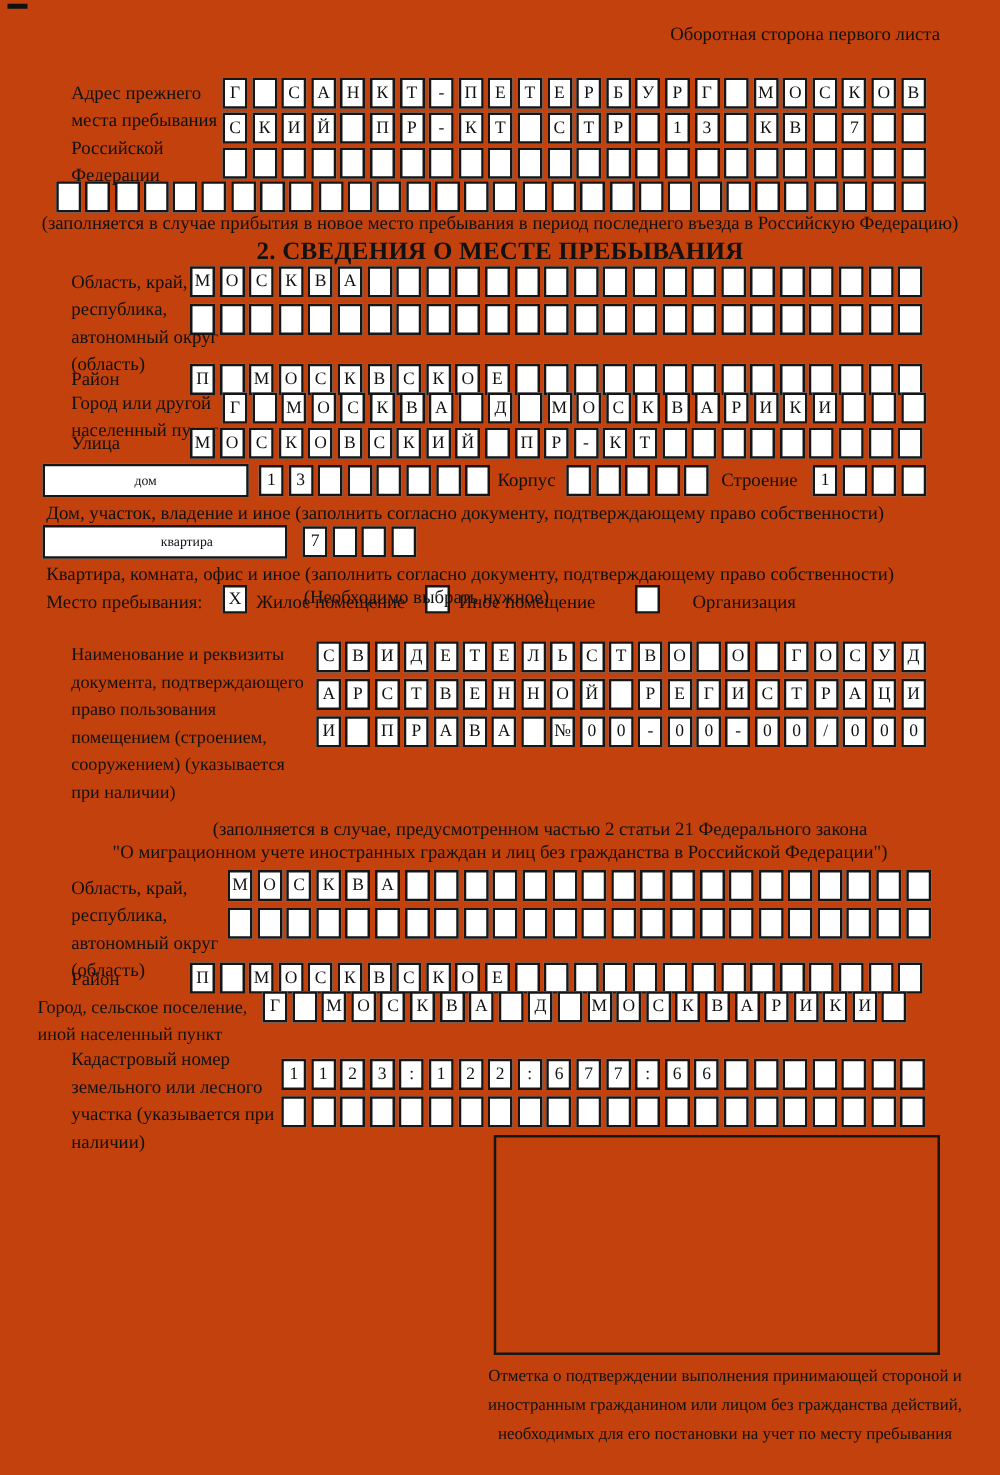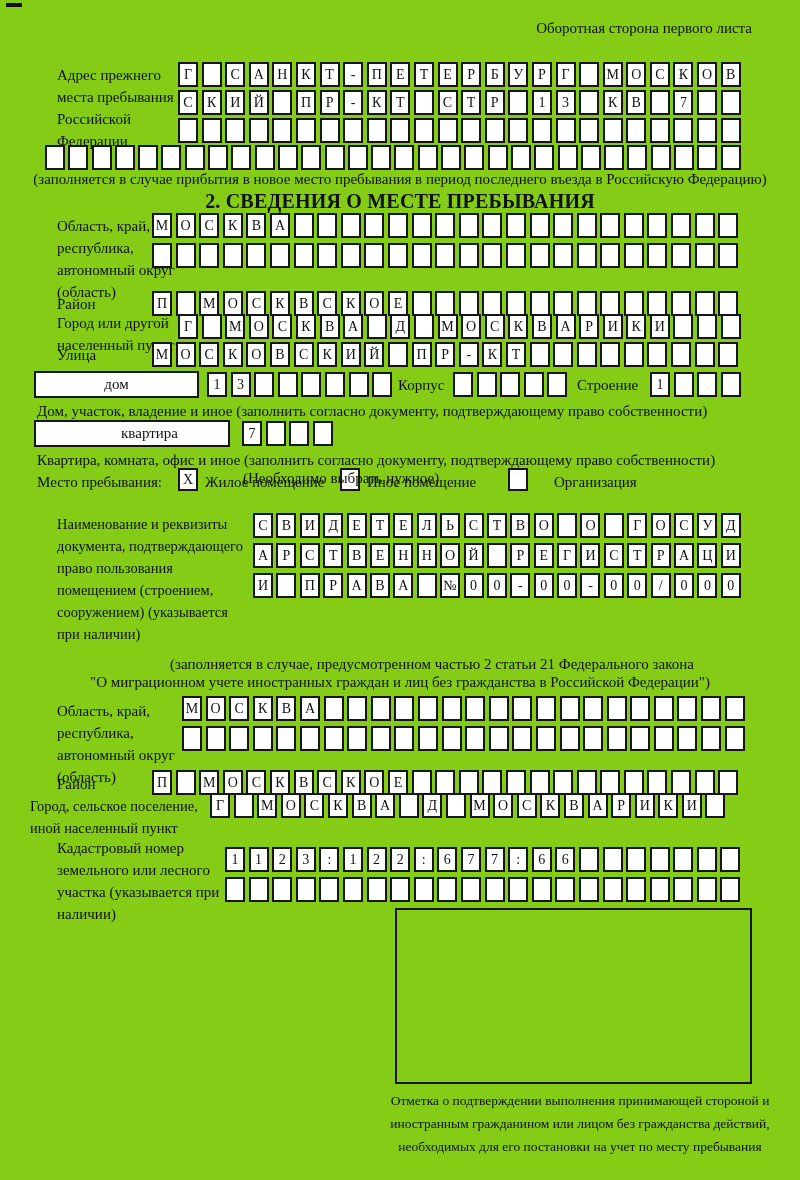--- a/index.html
+++ b/index.html
@@ -1,28 +1,28 @@
 <!DOCTYPE html>
 <html><head>
 <meta charset="utf-8">
 <style>
   html,body{margin:0;padding:0;background:#fff;}
-  .page{position:relative;width:800px;height:1180px;background:#84cc16;overflow:hidden;
+  .page{position:relative;width:800px;height:1180px;background:#c2410c;overflow:hidden;
         font-family:"Liberation Serif","DejaVu Serif",serif;color:#111;}
   .artifact{position:absolute;left:6px;top:3px;width:16px;height:4px;background:#111;}
   .corner-note{position:absolute;top:20px;right:48px;font-size:15px;}
   .lbl{position:absolute;font-size:15px;line-height:22px;}
   .lbl-sm{position:absolute;font-size:14.5px;line-height:22px;}
   .cells{position:absolute;display:flex;gap:3.6px;height:25px;}
   .cells.tight{gap:3.4px;}
   .cells.full{gap:3.3px;}
   .cell{box-sizing:border-box;flex:0 0 20px;width:20px;height:25px;border:2px solid #161616;
         display:flex;align-items:center;justify-content:center;font-size:14px;background:#fff;}
   .fieldbox{position:absolute;box-sizing:border-box;height:27px;border:2px solid #161616;
-        display:flex;align-items:center;justify-content:center;font-size:15px;background:#fff;}
+        display:flex;align-items:center;justify-content:center;font-size:11px;background:#fff;}
   .chk{position:absolute;box-sizing:border-box;width:20px;height:23px;border:2px solid #161616;
         display:flex;align-items:center;justify-content:center;font-size:14px;background:#fff;}
   .caption{position:absolute;font-size:15px;}
   .center{left:0;width:800px;text-align:center;}
   .title{position:absolute;left:0;width:800px;text-align:center;font-size:20px;font-weight:bold;letter-spacing:.2px;}
   .stamp{position:absolute;left:395px;top:908px;width:357px;height:176px;border:2px solid #161616;box-sizing:border-box;}
   .stamp-cap{position:absolute;left:388px;top:1089px;width:384px;text-align:center;font-size:13.5px;line-height:23px;}
 </style>
 </head>
 <body>

